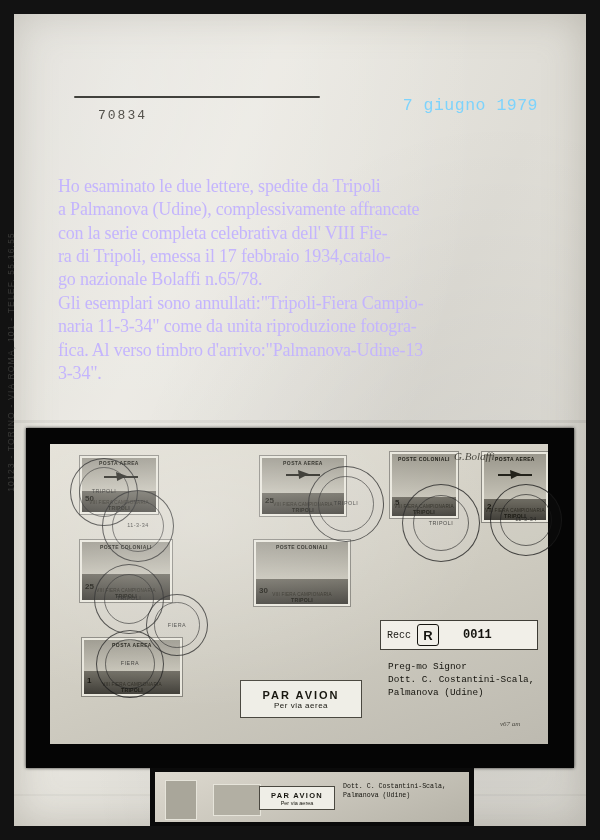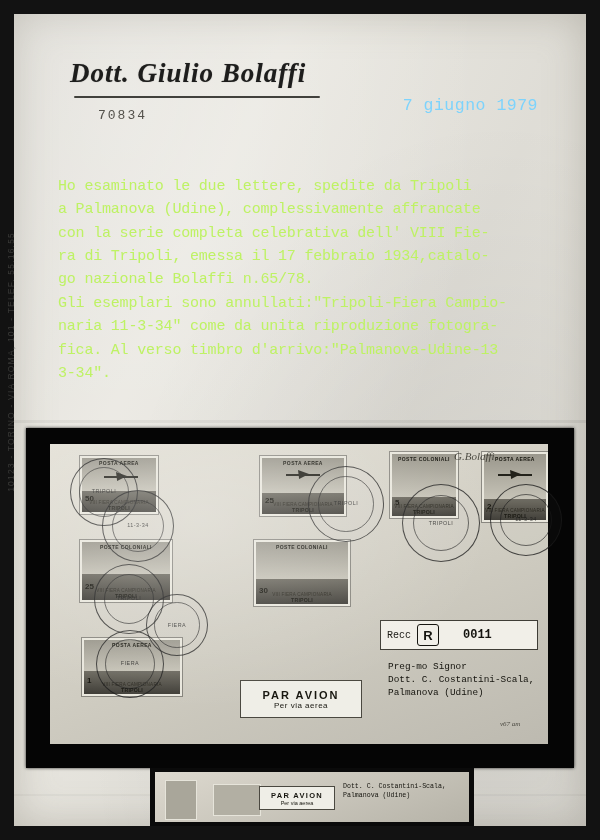--- a/index.html
+++ b/index.html
@@ -56,22 +56,22 @@
     font-size:16.5px;color:#7dd3fc;letter-spacing:.5px;
   }
   .refnum{
     position:absolute;left:98px;top:108px;
     font-family:"Liberation Mono", monospace;
     font-size:13px;color:#54524c;letter-spacing:2px;
   }
   
   .body{
     position:absolute;left:58px;top:128px;width:472px;
-    font-family:Liberation Mono, monospace;
-    font-size:15px;line-height:23.4px;color:#bef264;
+    font-family:Liberation Serif, serif;
+    font-size:18px;line-height:23.4px;color:#c4b5fd;
     white-space:pre-wrap;
     letter-spacing:-0.2px;
   }
   .para2{margin-top:14px;}
   
   .photo{
     position:absolute;left:26px;top:428px;width:548px;height:340px;
     background:#050505;
     box-shadow:0 0 3px rgba(0,0,0,0.8);
     overflow:hidden;
@@ -177,21 +177,20 @@
 
 <div class="page">
 
   <div class="paper">
     <div class="crease" style="left:0;top:406px;width:572px;height:3px;"></div>
     <div class="crease" style="left:0;top:780px;width:572px;height:2px;opacity:.5;"></div>
   </div>
 
   <div class="side-imprint">10123 - TORINO - VIA ROMA, 101 - TELEF. 55.16.55</div>
 
-  <div class="signature-name">Dott. Giulio Bolaffi</div>
   <div class="sig-underline"></div>
   <div class="date">7 giugno 1979</div>
   <div class="refnum">70834</div>
 
   <div class="body">
     <div>Ho esaminato le due lettere, spedite da Tripoli
 a Palmanova (Udine), complessivamente affrancate
 con la serie completa celebrativa dell' VIII Fie-
 ra di Tripoli, emessa il 17 febbraio 1934,catalo-
 go nazionale Bolaffi n.65/78.

